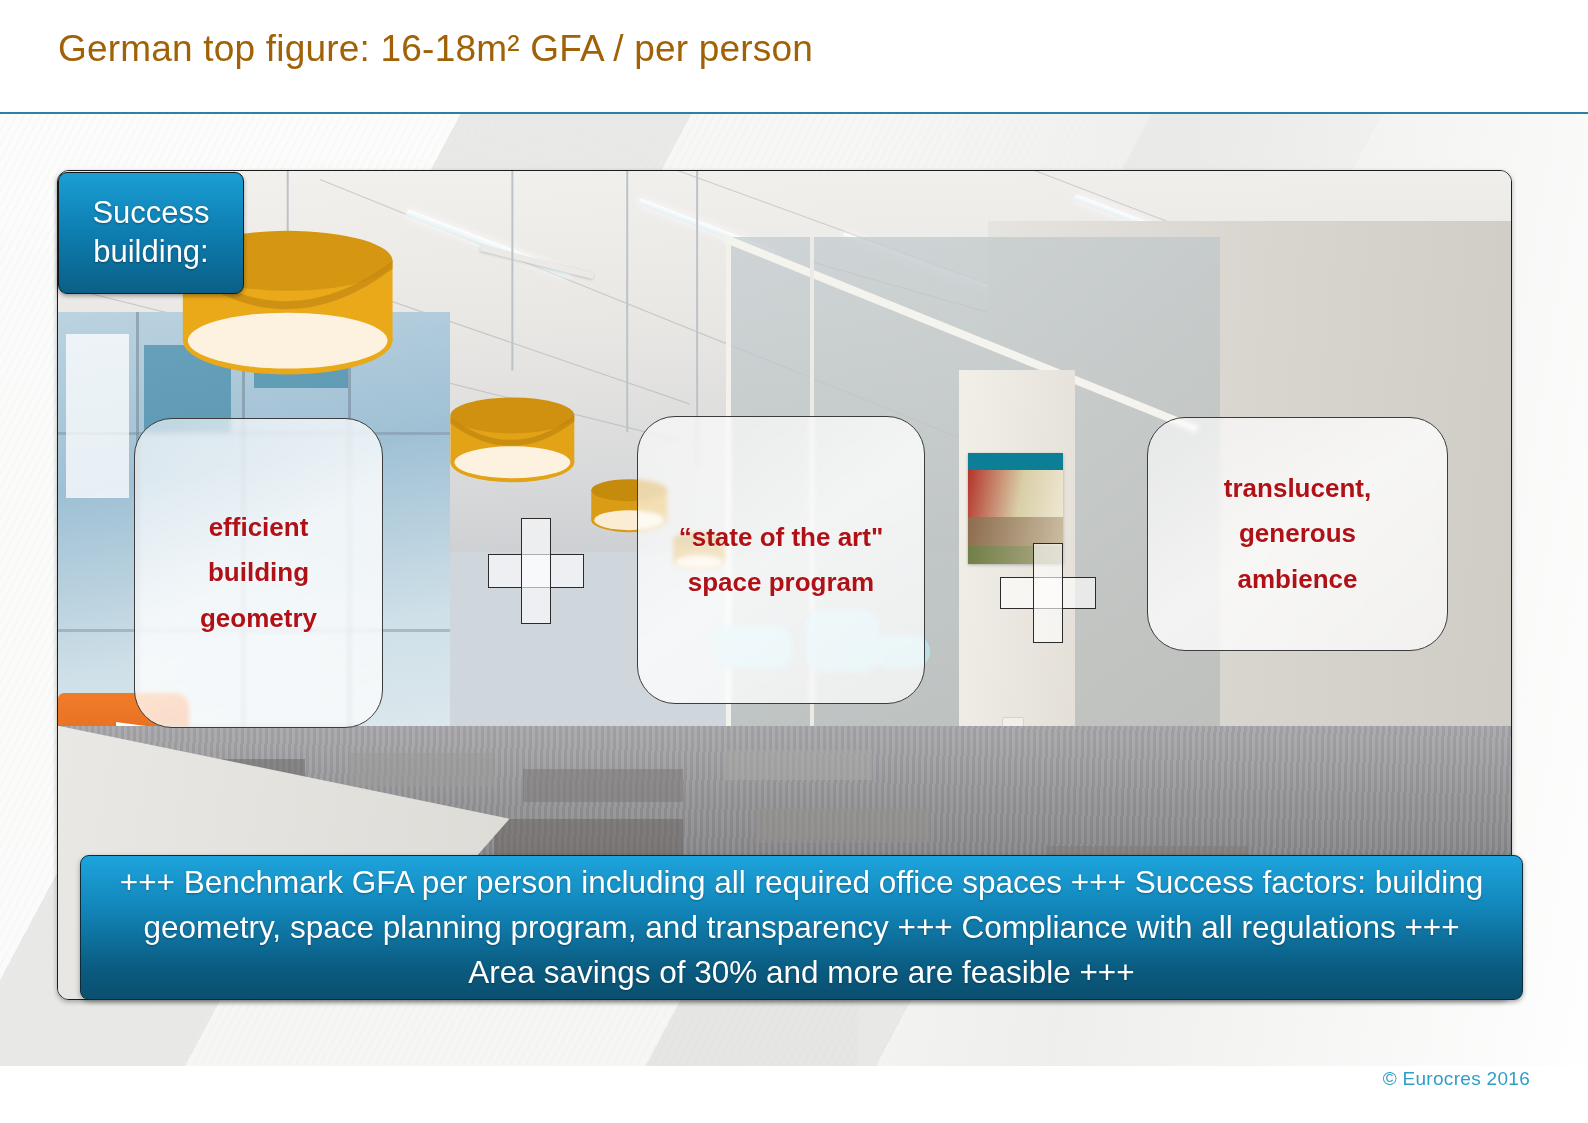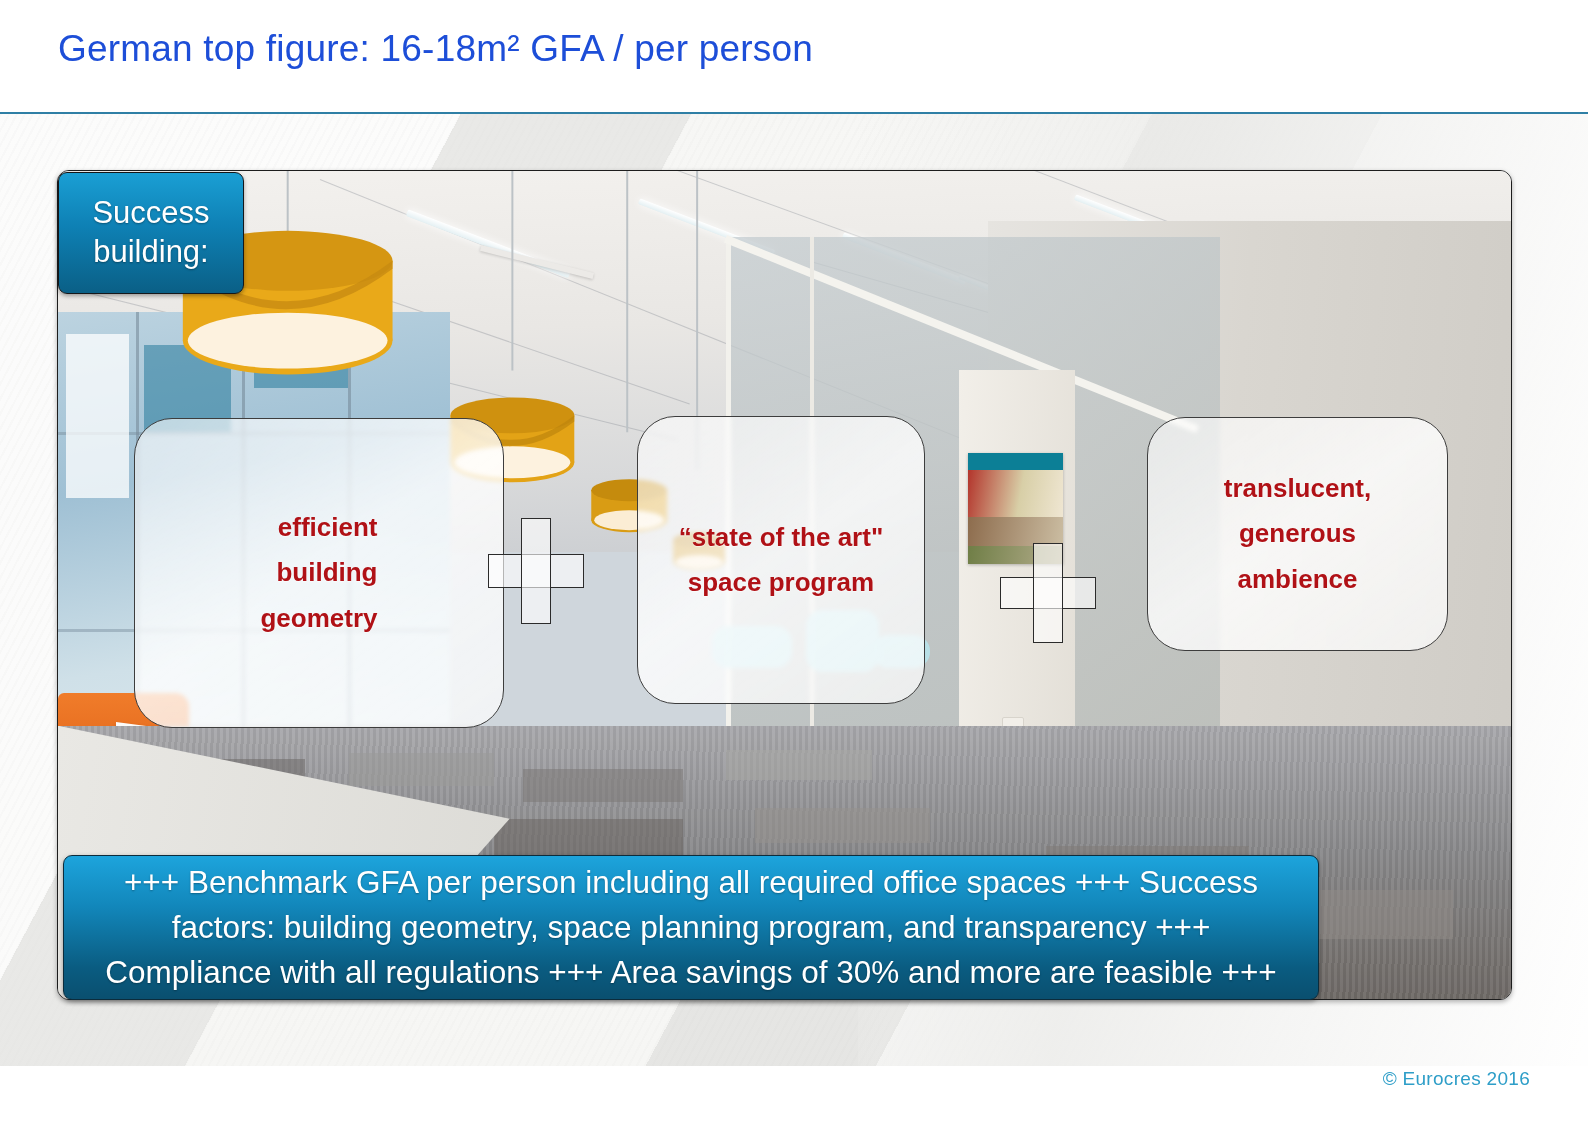--- a/index.html
+++ b/index.html
@@ -7,21 +7,21 @@
   html,body{ background:#ffffff; }
   body{
     width:1588px; height:1123px;
     font-family:"Liberation Sans", sans-serif;
     position:relative; overflow:hidden;
   }
 
   
   .slide-title{
     position:absolute; left:58px; top:28px;
-    font-size:37px; color:#1d4ed8; letter-spacing:.2px;
+    font-size:37px; color:#a16207; letter-spacing:.2px;
     white-space:nowrap;
   }
   .title-rule{
     position:absolute; left:0; top:112px; width:1588px; height:2px;
     background:#2f7fa5;
   }
 
   
   .bg-wash{
     position:absolute; left:0; top:114px; width:1588px; height:952px;
@@ -167,39 +167,39 @@
   .card{
     position:absolute; border-radius:38px;
     border:1px solid #3d3d3d;
     background:linear-gradient(145deg, rgba(255,255,255,.58) 0%, rgba(255,255,255,.80) 48%, rgba(255,255,255,.70) 100%);
     backdrop-filter:blur(2px);
     display:flex; align-items:center; justify-content:center;
     color:#b01116; font-weight:bold; text-align:center;
     font-size:26px; line-height:1.75;
     text-shadow:0 1px 1px rgba(255,255,255,.6);
   }
-  #card1{ left:134px; top:418px; width:370px; height:310px;text-align:right; }
+  #card1{ left:134px; top:418px; width:249px; height:310px; }
   #card2{ left:637px; top:416px; width:288px; height:288px; }
   #card3{ left:1147px; top:417px; width:301px; height:234px; }
 
   
   .plus{ position:absolute; }
   .plus span{
     position:absolute; background:rgba(255,255,255,.62);
     border:1px solid #2b2b2b;
   }
   .plus .h{ left:0; top:34%; width:100%; height:32%; }
   .plus .v{ left:34%; top:0; width:32%; height:100%; }
   .plus .v{ border-top:1px solid #2b2b2b; border-bottom:1px solid #2b2b2b; }
   #plus1{ left:488px; top:518px; width:96px; height:106px; }
   #plus2{ left:1000px; top:543px; width:96px; height:100px; }
 
   
   .banner{
-    position:absolute; left:63px; top:855px; width:1256px; height:145px;
+    position:absolute; left:80px; top:855px; width:1443px; height:145px;
     border-radius:9px; border:1px solid #0c2c3c;
     background:linear-gradient(180deg,#1da4dc 0%, #1287bb 35%, #0a5c81 78%, #0a4f6f 100%);
     box-shadow:0 2px 5px rgba(0,0,0,.35);
     display:flex; align-items:center; justify-content:center;
     padding:0 26px;
     color:#ffffff; font-size:31.5px; line-height:1.42; text-align:center;
     text-shadow:0 1px 2px rgba(0,0,0,.3);
   }
 
   

